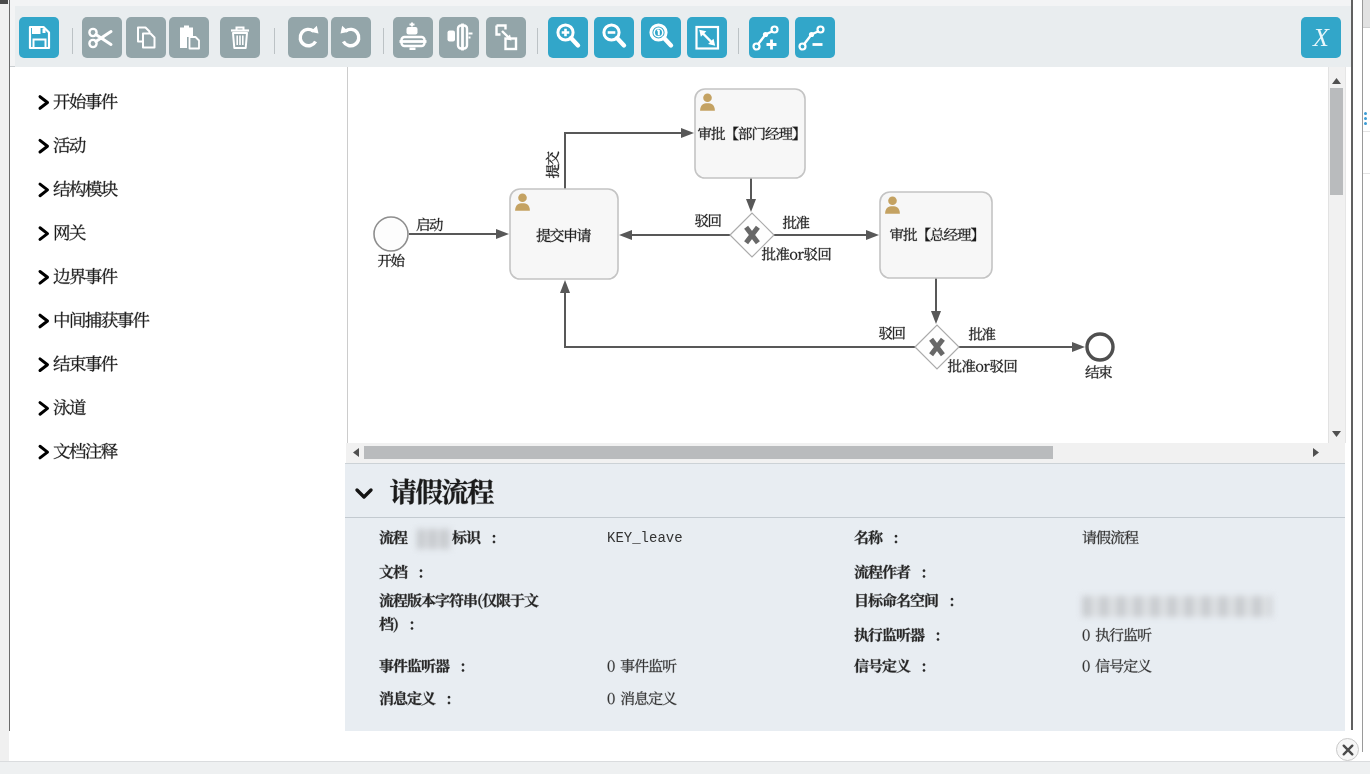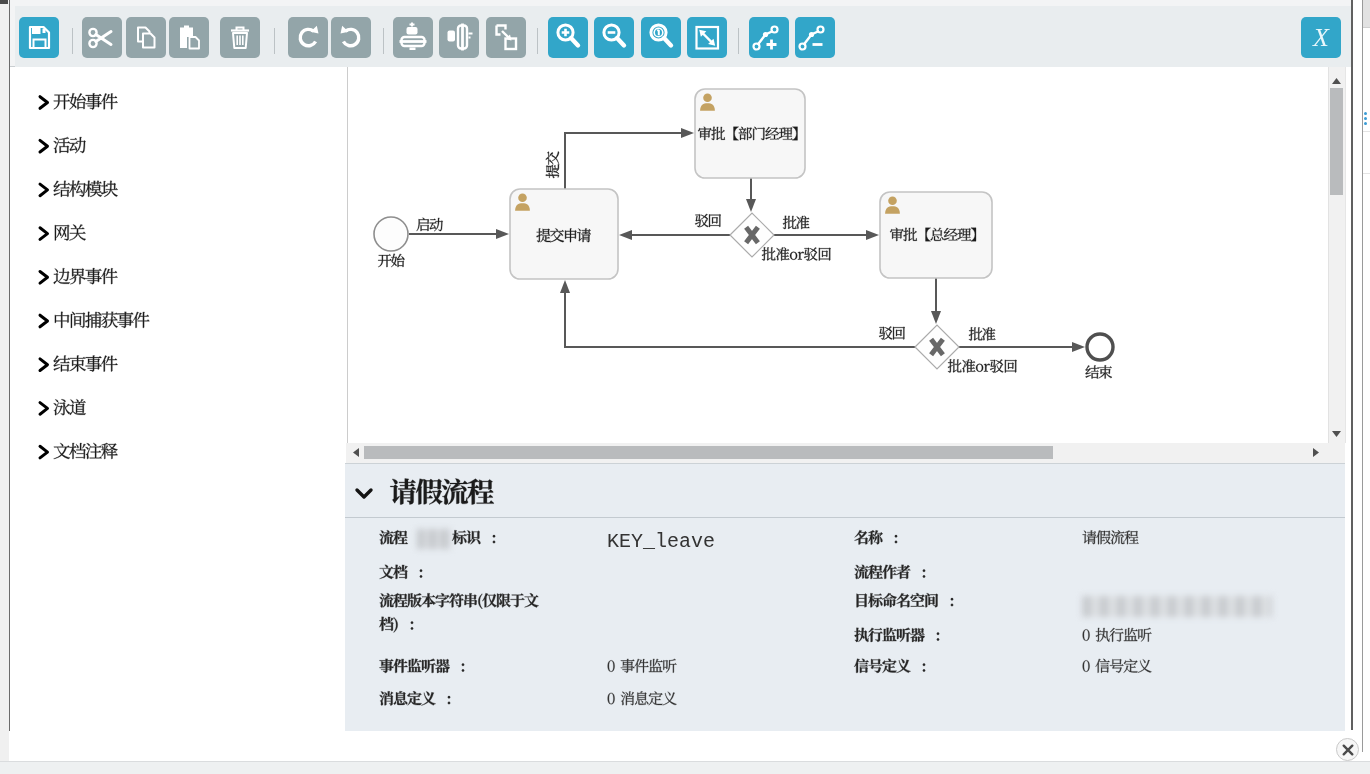--- a/index.html
+++ b/index.html
@@ -169,21 +169,21 @@
 <div class="abs" style="left:348px;top:67px;width:997px;height:376px;background:#fff;"></div>
 <div class="abs" style="left:346px;top:443px;width:999px;height:20px;background:#f1f1f1;"></div>
 <div class="abs" style="left:364px;top:446px;width:689px;height:13px;background:#b9bbbd;"></div>
 <div class="abs" style="left:1328px;top:67px;width:17px;height:376px;background:#f1f1f1;border-left:1px solid #e2e2e2;"></div>
 <div class="abs" style="left:1330px;top:88px;width:13px;height:107px;background:#b9bbbd;"></div>
 <div class="abs" style="left:1345px;top:67px;width:1px;height:376px;background:#e6e6e6;"></div>
 <div class="abs" style="left:345px;top:463px;width:1000px;height:268px;background:#e8edf2;border-top:1px solid #ccd2d6;"></div>
 <div class="abs" style="left:345px;top:517px;width:1000px;height:1px;background:#c3cad0;"></div>
 <div class="abs" style="left:417px;top:529px;width:34px;height:20px;background:repeating-linear-gradient(90deg,#c6c9cd 0 7px,#d8dbdf 7px 12px);filter:blur(3px);"></div>
 <div class="abs" style="left:1082px;top:596px;width:190px;height:21px;background:repeating-linear-gradient(90deg,#c9ccd0 0 10px,#dfe2e5 10px 17px);filter:blur(3px);"></div>
-<div class="abs" style="left:607px;top:530px;font-family:'Liberation Mono',monospace;font-size:20px;color:#333;">KEY_leave</div>
+<div class="abs" style="left:607px;top:530px;font-family:'Liberation Mono',monospace;font-size:14px;color:#333;">KEY_leave</div>
 <div class="abs" style="left:1336px;top:738px;width:23px;height:23px;border-radius:50%;background:#f6f6f6;border:1px solid #c9c9c9;">
 <svg width="23" height="23" viewBox="0 0 23 23" style="position:absolute;left:-1px;top:-1px;">
         <path d="M7.2,7.2 L15.8,15.8 M15.8,7.2 L7.2,15.8" stroke="#4a4a4a" stroke-width="2.4" stroke-linecap="round" transform="translate(0.5,0.5)"></path>
       </svg>
 </div>
 <svg class="abs" style="left:0;top:0;pointer-events:none;" width="1370" height="774" viewBox="0 0 1370 774">
 <path d="M40,96.7 L47.5,102.5 L40,108.3" fill="none" stroke="#000" stroke-width="3" stroke-linecap="round" stroke-linejoin="round"></path>
 <path d="M67.6 93.8 66.7 94.8H54.4L54.5 95.3H58.3V100.4V100.7H53.7L53.8 101.2H58.3C58.2 104.4 57.3 107 53.7 109.1L53.9 109.3C58.4 107.5 59.4 104.5 59.5 101.2H63.9V109.3H64.1C64.7 109.3 65.1 109 65.1 108.9V101.2H69.5C69.8 101.2 69.9 101.2 70 101C69.4 100.4 68.5 99.7 68.5 99.7L67.7 100.7H65.1V95.3H68.6C68.8 95.3 69 95.3 69 95.1C68.5 94.5 67.6 93.8 67.6 93.8ZM59.5 100.4V95.3H63.9V100.7H59.5Z M82.2 96.3 82 96.5C82.7 97.2 83.5 98.1 84 99.1C81.5 99.3 79.2 99.4 77.7 99.5C79.1 98 80.6 95.9 81.5 94.4C81.8 94.4 82 94.2 82.1 94.1L80.3 93.4C79.8 95 78.2 98 77 99.3C76.9 99.4 76.6 99.5 76.6 99.5L77.3 100.9C77.4 100.9 77.5 100.8 77.6 100.6C80.2 100.2 82.6 99.8 84.2 99.5C84.4 99.9 84.6 100.4 84.6 100.8C85.9 101.8 86.8 98.6 82.2 96.3ZM73.8 94C74.3 94 74.4 93.9 74.5 93.7L72.7 93.2C72.6 94.2 72.2 95.8 71.8 97.4H69.6L69.7 97.9H71.7C71.2 99.8 70.7 101.8 70.2 103C71.1 103.6 72.1 104.4 73 105.2C72.2 106.7 71.1 108.1 69.5 109.1L69.7 109.4C71.5 108.4 72.8 107.2 73.7 105.8C74.4 106.5 75 107.2 75.4 107.8C76.4 108.4 77.2 106.9 74.3 104.8C75.4 102.8 75.8 100.5 76.1 98C76.4 98 76.6 98 76.7 97.8L75.5 96.6L74.8 97.4H73C73.3 96.1 73.6 94.9 73.8 94ZM78.6 107.4V102.8H83.5V107.4ZM77.5 101.8V109.3H77.7C78.2 109.3 78.6 109 78.6 109V107.9H83.5V109.1H83.7C84.2 109.1 84.6 108.9 84.6 108.8V102.9C84.9 102.9 85.1 102.8 85.2 102.6L84 101.6L83.4 102.3H78.8ZM71.2 103.1C71.8 101.6 72.3 99.7 72.8 97.9H74.9C74.7 100.2 74.3 102.4 73.5 104.3C72.9 103.9 72.1 103.5 71.2 103.1Z M88 97V100.7H88.2C88.7 100.7 89.2 100.5 89.2 100.4V99.8H92.9V101.4H87.6L87.7 101.9H92.9V103.6H85.5L85.7 104.1H92.9V105.7H87.5L87.7 106.2H92.9V107.6C92.9 107.9 92.8 108 92.4 108C92 108 89.8 107.9 89.8 107.9V108.2C90.8 108.3 91.3 108.4 91.6 108.6C91.9 108.8 92 109 92.1 109.4C93.9 109.2 94.1 108.6 94.1 107.7V106.2H97.9V107.2H98.1C98.5 107.2 99 106.9 99.1 106.8V104.1H101.3C101.5 104.1 101.7 104 101.7 103.8C101.2 103.3 100.3 102.5 100.3 102.5L99.5 103.6H99.1V102.2C99.4 102.1 99.7 101.9 99.8 101.8L98.4 100.8L97.8 101.4H94.1V99.8H97.9V100.4H98.1C98.5 100.4 99 100.2 99 100.1V97.8C99.4 97.7 99.6 97.6 99.8 97.4L98.3 96.4L97.7 97H94.1V95.7H101.1C101.3 95.7 101.5 95.6 101.5 95.4C100.9 94.8 99.9 94.1 99.9 94.1L99 95.1H94.1V94C94.5 93.9 94.7 93.8 94.7 93.5L92.9 93.3V95.1H85.6L85.7 95.7H92.9V97H89.2L88 96.5ZM94.1 104.1H97.9V105.7H94.1ZM94.1 103.6V101.9H97.9V103.6ZM92.9 97.6V99.3H89.2V97.6ZM94.1 97.6H97.9V99.3H94.1Z M111.1 93.5V97.4H108.4C108.7 96.7 109 95.9 109.2 95.2C109.6 95.2 109.8 95 109.9 94.8L108.1 94.3C107.6 96.9 106.7 99.4 105.7 101.1L105.9 101.3C106.8 100.4 107.6 99.3 108.2 97.9H111.1V102.2H105.7L105.9 102.7H111.1V109.3H111.3C111.8 109.3 112.3 109.1 112.3 108.9V102.7H117.2C117.4 102.7 117.6 102.6 117.6 102.4C117.1 101.9 116.1 101.1 116.1 101.1L115.3 102.2H112.3V97.9H116.7C116.9 97.9 117.1 97.8 117.1 97.6C116.6 97.1 115.6 96.3 115.6 96.3L114.8 97.4H112.3V94.2C112.7 94.2 112.8 94 112.9 93.7ZM105.2 93.4C104.3 96.7 102.8 100 101.3 102.1L101.5 102.3C102.3 101.5 103 100.6 103.7 99.5V109.3H103.9C104.4 109.3 104.8 109.1 104.9 109V98.5C105.2 98.5 105.3 98.4 105.4 98.2L104.6 97.9C105.3 96.8 105.8 95.6 106.3 94.3C106.7 94.3 106.9 94.2 106.9 94Z" fill="#1b1b1b" stroke="#1b1b1b" stroke-width="0.3"></path>
 <path d="M40,140.4 L47.5,146.2 L40,152.0" fill="none" stroke="#000" stroke-width="3" stroke-linecap="round" stroke-linejoin="round"></path>
 <path d="M55.1 137.3 54.9 137.5C55.7 138 56.7 139 57 139.8C58.3 140.5 58.9 137.9 55.1 137.3ZM53.8 141.1 53.6 141.3C54.4 141.8 55.3 142.7 55.6 143.4C56.9 144.1 57.5 141.6 53.8 141.1ZM54.7 148.2C54.5 148.2 53.9 148.2 53.9 148.2V148.6C54.3 148.7 54.6 148.7 54.8 148.9C55.2 149.1 55.3 150.5 55 152.2C55.1 152.8 55.3 153.1 55.6 153.1C56.2 153.1 56.5 152.7 56.6 151.9C56.6 150.5 56.1 149.7 56.1 148.9C56.1 148.5 56.2 148 56.4 147.4C56.7 146.6 58.2 142.6 58.9 140.4L58.6 140.4C55.5 147.3 55.5 147.3 55.2 147.9C55 148.2 54.9 148.2 54.7 148.2ZM59.6 146.4V153H59.8C60.2 153 60.7 152.8 60.7 152.6V151.7H67.2V153H67.4C67.7 153 68.3 152.7 68.3 152.6V147.2C68.7 147.1 68.9 147 69.1 146.8L67.6 145.7L67 146.4H64.5V143H69.4C69.6 143 69.8 142.9 69.9 142.7C69.3 142.1 68.3 141.4 68.3 141.4L67.4 142.5H64.5V139.1C65.9 138.9 67.1 138.7 68.1 138.5C68.5 138.6 68.8 138.6 69 138.5L67.6 137.2C65.7 138 61.9 139 58.8 139.4L58.9 139.7C60.4 139.6 61.9 139.5 63.4 139.3V142.5H58.4L58.6 143H63.4V146.4H60.8L59.6 145.9ZM67.2 151.1H60.7V147H67.2Z M76.4 142 75.6 143H69.5L69.7 143.5H77.4C77.7 143.5 77.8 143.4 77.9 143.2C77.3 142.7 76.4 142 76.4 142ZM75.5 138.1 74.7 139.1H70.4L70.5 139.6H76.5C76.8 139.6 77 139.6 77 139.4C76.4 138.8 75.5 138.1 75.5 138.1ZM74.7 145.7 74.5 145.8C75 146.6 75.4 147.7 75.7 148.7C73.8 149 72 149.3 70.8 149.4C71.9 148 73.2 145.9 73.9 144.5C74.2 144.5 74.4 144.3 74.5 144.2L72.7 143.5C72.3 145.1 71.2 147.9 70.2 149.1C70.1 149.2 69.7 149.3 69.7 149.3L70.4 151C70.6 150.9 70.7 150.8 70.9 150.6C72.8 150.1 74.5 149.6 75.8 149.2C75.9 149.5 75.9 149.9 75.9 150.3C77 151.5 78.2 148.5 74.7 145.7ZM81.6 137.2 79.8 137.1C79.8 138.5 79.9 139.8 79.8 141.1H76.7L76.9 141.6H79.8C79.7 146.3 78.9 150.1 75 152.9L75.3 153.2C79.9 150.4 80.8 146.4 80.9 141.6H83.9C83.8 147.4 83.5 150.7 82.9 151.3C82.8 151.5 82.6 151.5 82.3 151.5C81.9 151.5 80.9 151.5 80.2 151.4L80.2 151.7C80.8 151.8 81.4 152 81.7 152.2C81.9 152.3 82 152.7 82 153C82.7 153 83.3 152.8 83.8 152.2C84.6 151.3 84.9 148.1 85 141.8C85.4 141.7 85.6 141.7 85.7 141.5L84.4 140.4L83.7 141.1H80.9L81 137.7C81.4 137.7 81.6 137.5 81.6 137.2Z" fill="#1b1b1b" stroke="#1b1b1b" stroke-width="0.3"></path>

